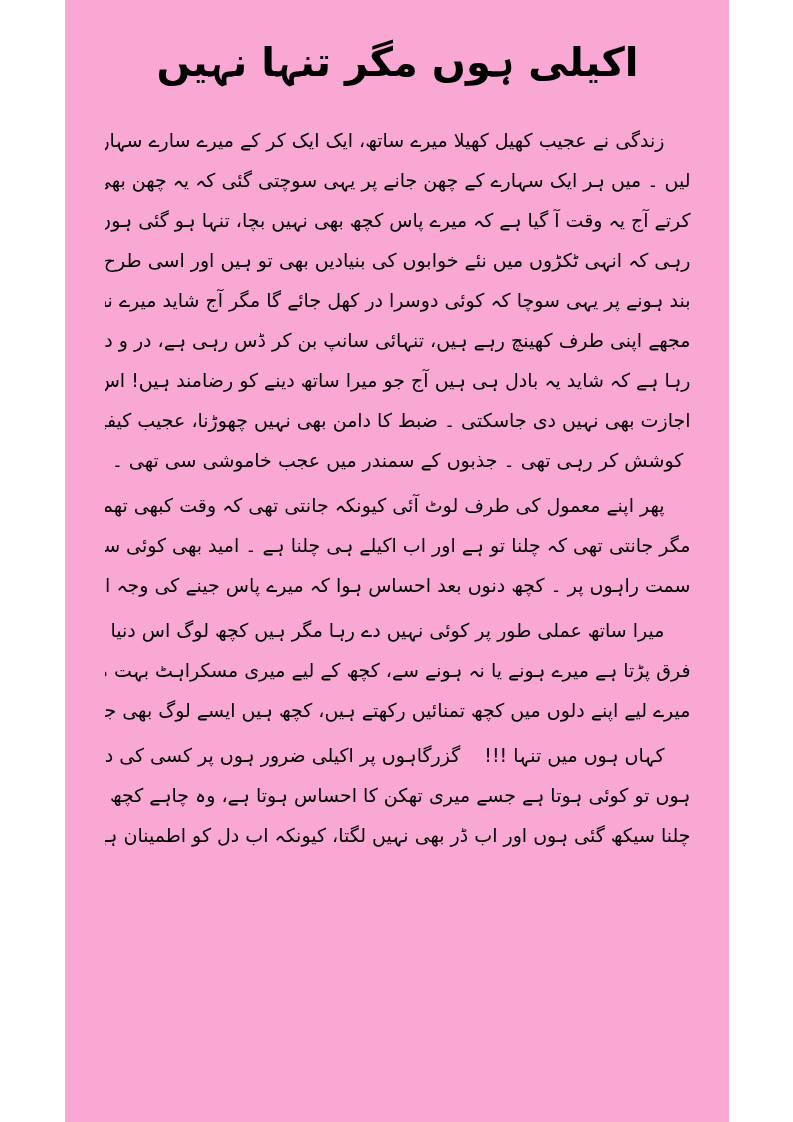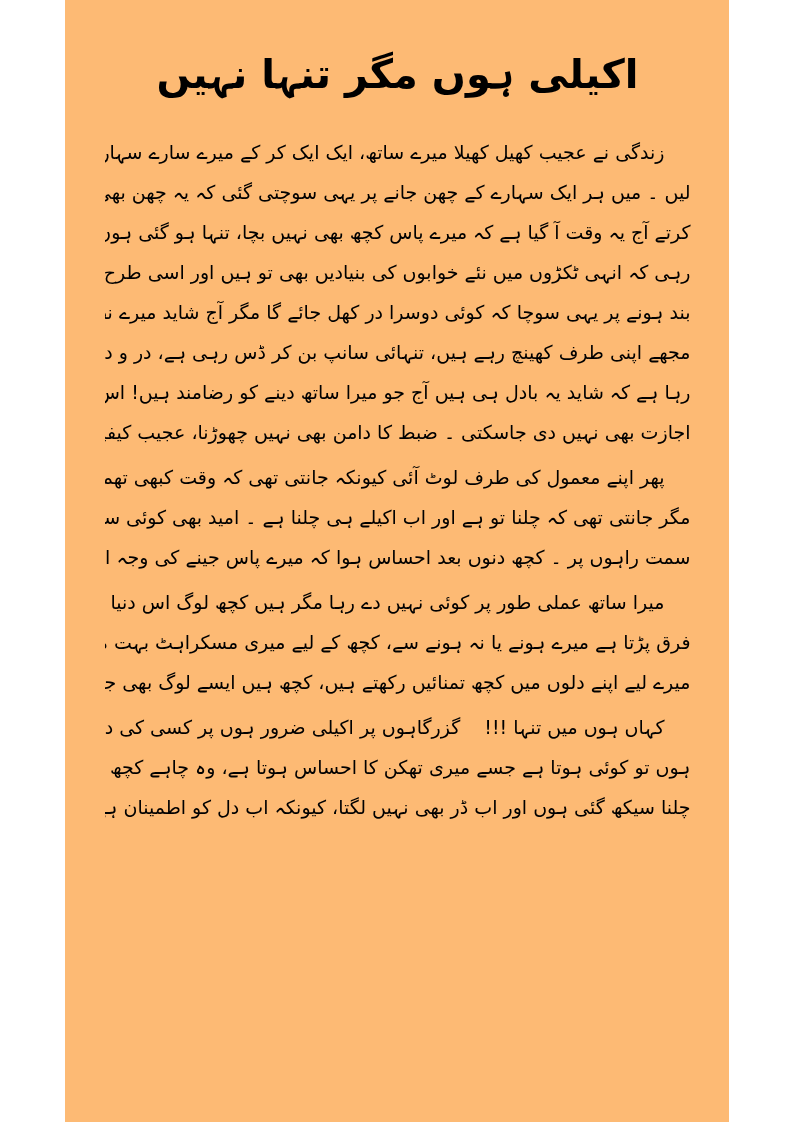--- a/index.html
+++ b/index.html
@@ -5,24 +5,24 @@
   html, body {
     margin: 0;
     padding: 0;
     background: #ffffff;
   }
   .page {
     position: relative;
     width: 664px;
     height: 1122px;
     margin: 0 auto;
-    background: #fdba74;
+    background: #f9a8d4;
     color: #000000;
     box-sizing: border-box;
-    padding: 32px 38px 0 40px;
+    padding: 20px 38px 0 40px;
     font-family: "DejaVu Sans", "Liberation Sans", sans-serif;
     overflow: hidden;
   }
   .doc-title {
     margin: 0 0 16px 0;
     height: 84px;
     line-height: 84px;
     text-align: center;
     font-size: 40px;
     font-weight: bold;
@@ -65,20 +65,21 @@
   <div class="doc-body">
       <div class="para">
         <div class="line first">زندگی نے عجیب کھیل کھیلا میرے ساتھ، ایک ایک کر کے میرے سارے سہارے، میری آرزوئیں، خواہشیں سب لے</div>
         <div class="line">لیں ۔ میں ہر ایک سہارے کے چھن جانے پر یہی سوچتی گئی کہ یہ چھن بھی گیا تو کیا ہوا میرے پاس یہ دوسرا سہارا بھی تو ہے اور ایسے کرتے</div>
         <div class="line">کرتے آج یہ وقت آ گیا ہے کہ میرے پاس کچھ بھی نہیں بچا، تنہا ہو گئی ہوں میں ۔ ہر خواب کے ٹوٹنے پر بکھری کرچیاں یہی سوچ کر سمیٹتی</div>
         <div class="line">رہی کہ انہی ٹکڑوں میں نئے خوابوں کی بنیادیں بھی تو ہیں اور اسی طرح انہی کرچیوں کو سمیٹتے ہوئے آج اپنے ہی ہاتھ زخمی کر بیٹھی ہوں ۔ ہر در</div>
         <div class="line">بند ہونے پر یہی سوچا کہ کوئی دوسرا در کھل جائے گا مگر آج شاید میرے نصیب میں لکھے سارے ہی در ختم ہو چکے ہیں ۔ مایوسی کے اندھیرے</div>
         <div class="line">مجھے اپنی طرف کھینچ رہے ہیں، تنہائی سانپ بن کر ڈس رہی ہے، در و دیوار سے حسرت ٹپک رہی ہے ۔ بھیگتا ہوا موسم ہی بس یہ احساس دلا</div>
         <div class="line">رہا ہے کہ شاید یہ بادل ہی ہیں آج جو میرا ساتھ دینے کو رضامند ہیں! اس پر ستم یہ کہ ان آنسوؤں کو آنکھوں کے کنارے پار کرنے کی</div>
         <div class="line">اجازت بھی نہیں دی جاسکتی ۔ ضبط کا دامن بھی نہیں چھوڑنا، عجیب کیفیت میں، سپاٹ سا چہرہ لیے، خالی آنکھیں لیے سب کچھ ضبط کرنے کی</div>
+        <div class="line center">کوشش کر رہی تھی ۔ جذبوں کے سمندر میں عجب خاموشی سی تھی ۔</div>
       </div>
       <div class="para">
         <div class="line first">پھر اپنے معمول کی طرف لوٹ آئی کیونکہ جانتی تھی کہ وقت کبھی تھمتا نہیں ۔ زندگی کے سفر پر اکیلی ہی چل پڑی ۔ ڈر تو بہت لگا</div>
         <div class="line">مگر جانتی تھی کہ چلنا تو ہے اور اب اکیلے ہی چلنا ہے ۔ امید بھی کوئی ساتھ نہ تھی مگر زندگی تو گزارنی تھی تو بس پھر چل پڑی زندگی کی بے</div>
         <div class="line center">سمت راہوں پر ۔ کچھ دنوں بعد احساس ہوا کہ میرے پاس جینے کی وجہ اب بھی موجود ہے ۔ میں اکیلی ضرور ہوں پر تنہا نہیں ہوں ۔</div>
       </div>
       <div class="para">
         <div class="line first">میرا ساتھ عملی طور پر کوئی نہیں دے رہا مگر ہیں کچھ لوگ اس دنیا میں جن کی زندگی مجھ سے وابسطہ ہے ۔ کچھ ایسے لوگ ہیں جن کو</div>
         <div class="line">فرق پڑتا ہے میرے ہونے یا نہ ہونے سے، کچھ کے لیے میری مسکراہٹ بہت معنی رکھتی ہے ۔ کچھ بے غرض رشتے ایسے بھی ہیں اب جو</div>
         <div class="line">میرے لیے اپنے دلوں میں کچھ تمنائیں رکھتے ہیں، کچھ ہیں ایسے لوگ بھی جو چاہتے ہیں کہ میں آگے بڑھوں، مجھے خوشیاں ملیں، یہ اور بات</div>

